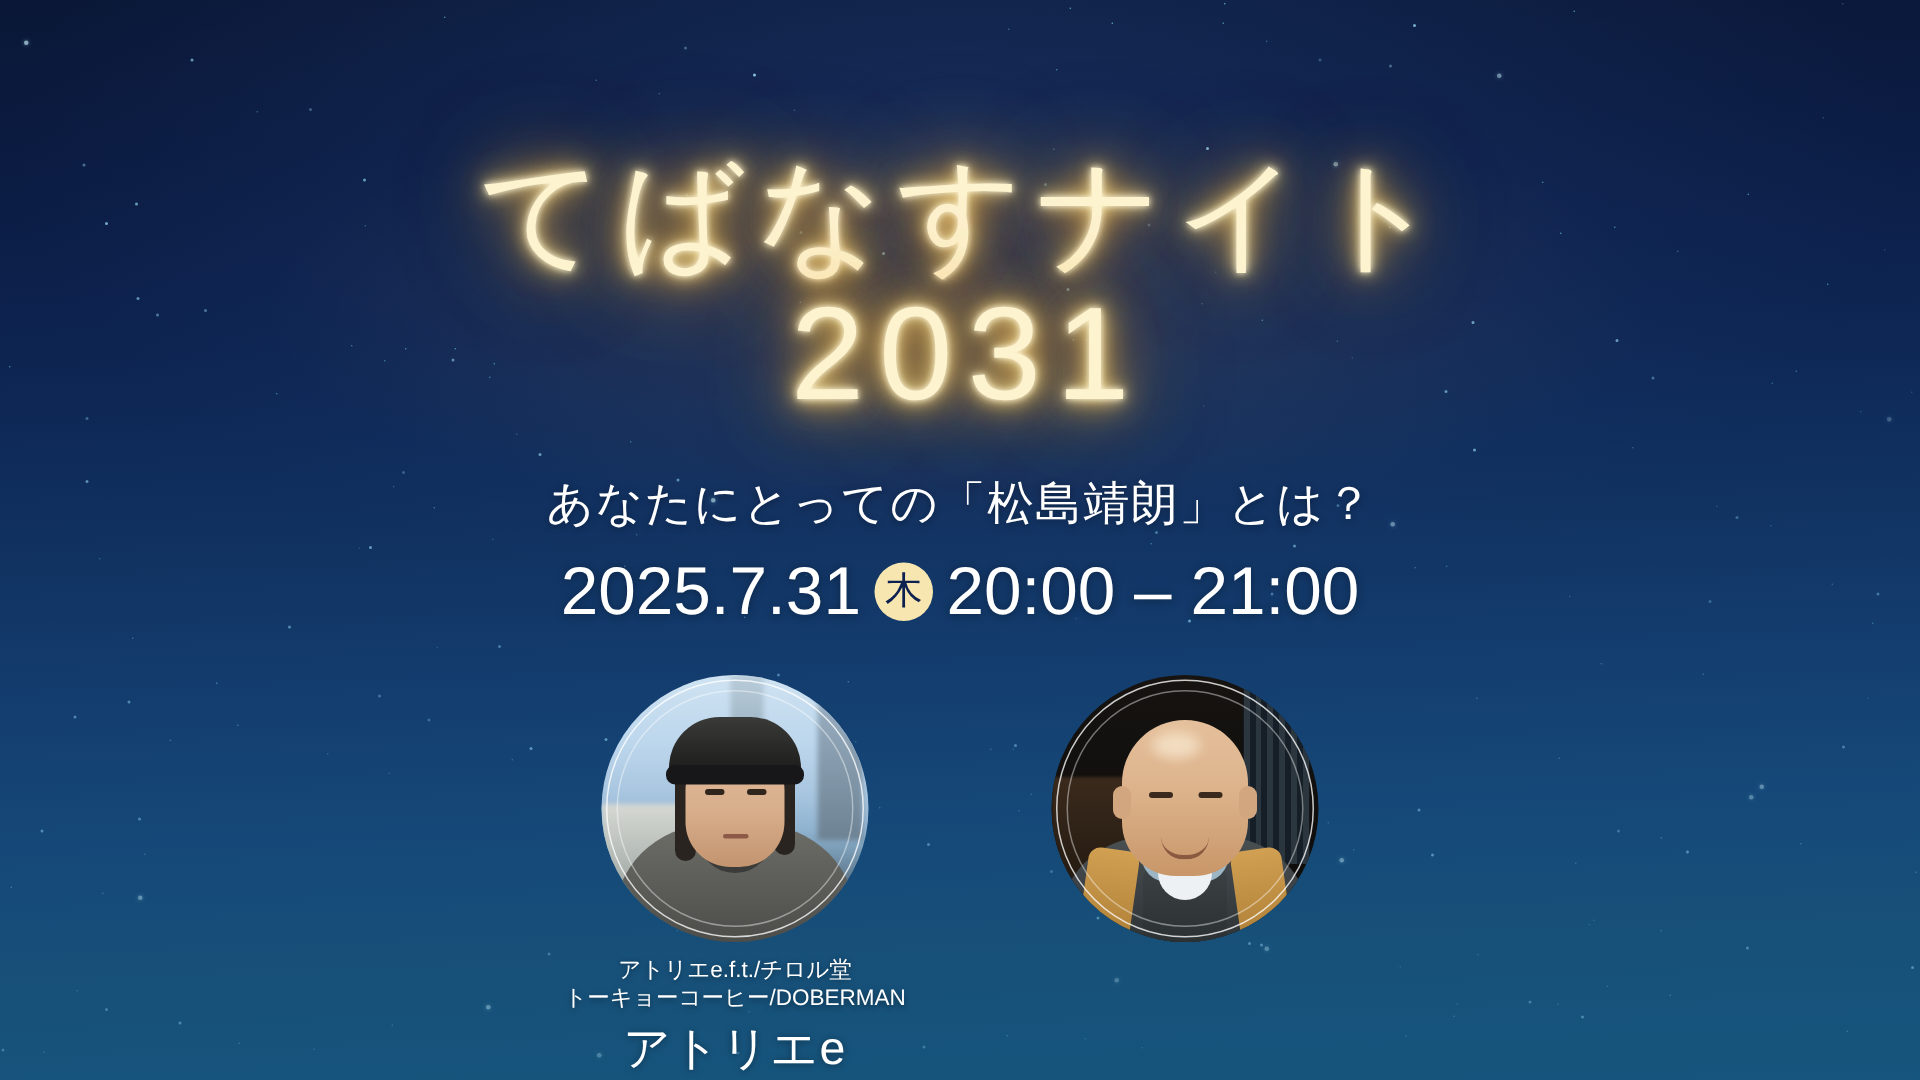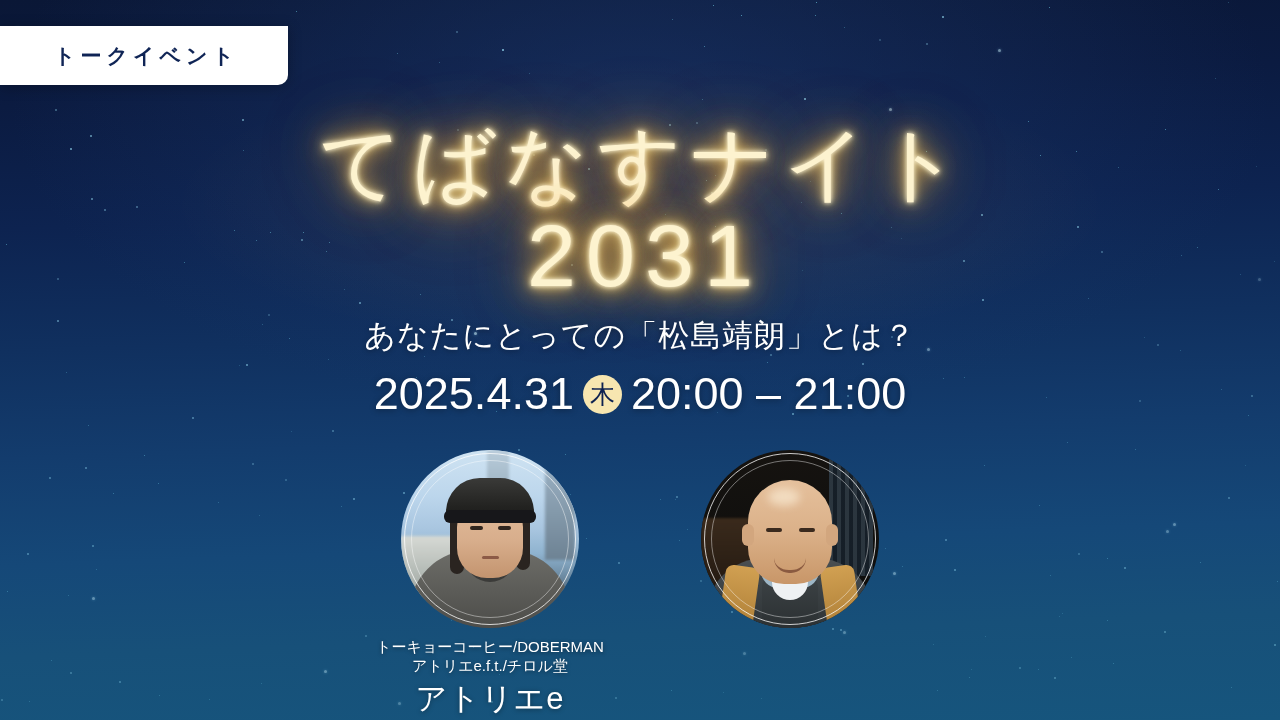--- a/index.html
+++ b/index.html
@@ -93,21 +93,20 @@
     letter-spacing: 9px;
     color: #fdf3cf;
     text-shadow:
       0 0 4px #fff8dd,
       0 0 10px #ffe9a0,
       0 0 20px #ffc658,
       0 0 36px #f0a82c,
       0 0 60px rgba(232,150,30,0.75),
       0 0 92px rgba(210,125,20,0.45);
     padding-left: 9px;
-    margin-top: 20px;
   }
   .neon-line2 {
     font-size: 88px;
     line-height: 100px;
     font-weight: 500;
     letter-spacing: 10px;
     color: #fdf3cf;
     text-shadow:
       0 0 4px #fff8dd,
       0 0 10px #ffe9a0,
@@ -612,33 +611,30 @@
       <div class="star sm" style="left: 1028.4px; top: 121.4px; opacity: 0.66;"></div>
       <div class="star sm" style="left: 327.7px; top: 358.6px; opacity: 0.33;"></div>
       <div class="star" style="left: 588.1px; top: 167.6px; opacity: 0.55;"></div>
       <div class="star sm" style="left: 925.6px; top: 150.9px; opacity: 0.75;"></div>
       <div class="star" style="left: 879.4px; top: 39px; opacity: 0.27;"></div>
       <div class="star sm" style="left: 258.5px; top: 514.5px; opacity: 0.3;"></div>
       <div class="star" style="left: 358.8px; top: 302.2px; opacity: 0.58;"></div>
     </div>
   <div class="title-wash"></div>
 
-  <div class="badge">
-    <span class="badge-label">トークイベント</span>
-  </div>
 
   <div class="title-block">
     <div class="neon-line1">てばなすナイト</div>
     <div class="neon-line2">2031</div>
   </div>
 
   <div class="subtitle">あなたにとっての「松島靖朗」とは？</div>
 
   <div class="datetime">
-    <span class="dt-date">2025.4.31</span>
+    <span class="dt-date">2025.7.31</span>
     <span class="day-badge">木</span>
     <span class="dt-time">20:00 – 21:00</span>
   </div>
 
   <div class="speakers">
 
     <div class="speaker">
       <div class="portrait-wrap">
         <div class="portrait pA">
           <div class="bldg-l"></div>
@@ -653,22 +649,22 @@
           <div class="eye-l"></div>
             <div class="eye-r"></div>
             <div class="mouth"></div>
           <div class="cap"></div>
           <div class="brim"></div>
         </div>
         <div class="ring"></div>
         <div class="ring2"></div>
       </div>
       <div class="affil">
+        <div>アトリエe.f.t./チロル堂</div>
         <div>トーキョーコーヒー/DOBERMAN</div>
-        <div>アトリエe.f.t./チロル堂</div>
       </div>
       <div class="sname">アトリエe</div>
     </div>
 
     <div class="speaker">
       <div class="portrait-wrap">
         <div class="portrait pB">
           <div class="door-r"></div>
             <div class="wood"></div>
           <div class="robe"></div>

